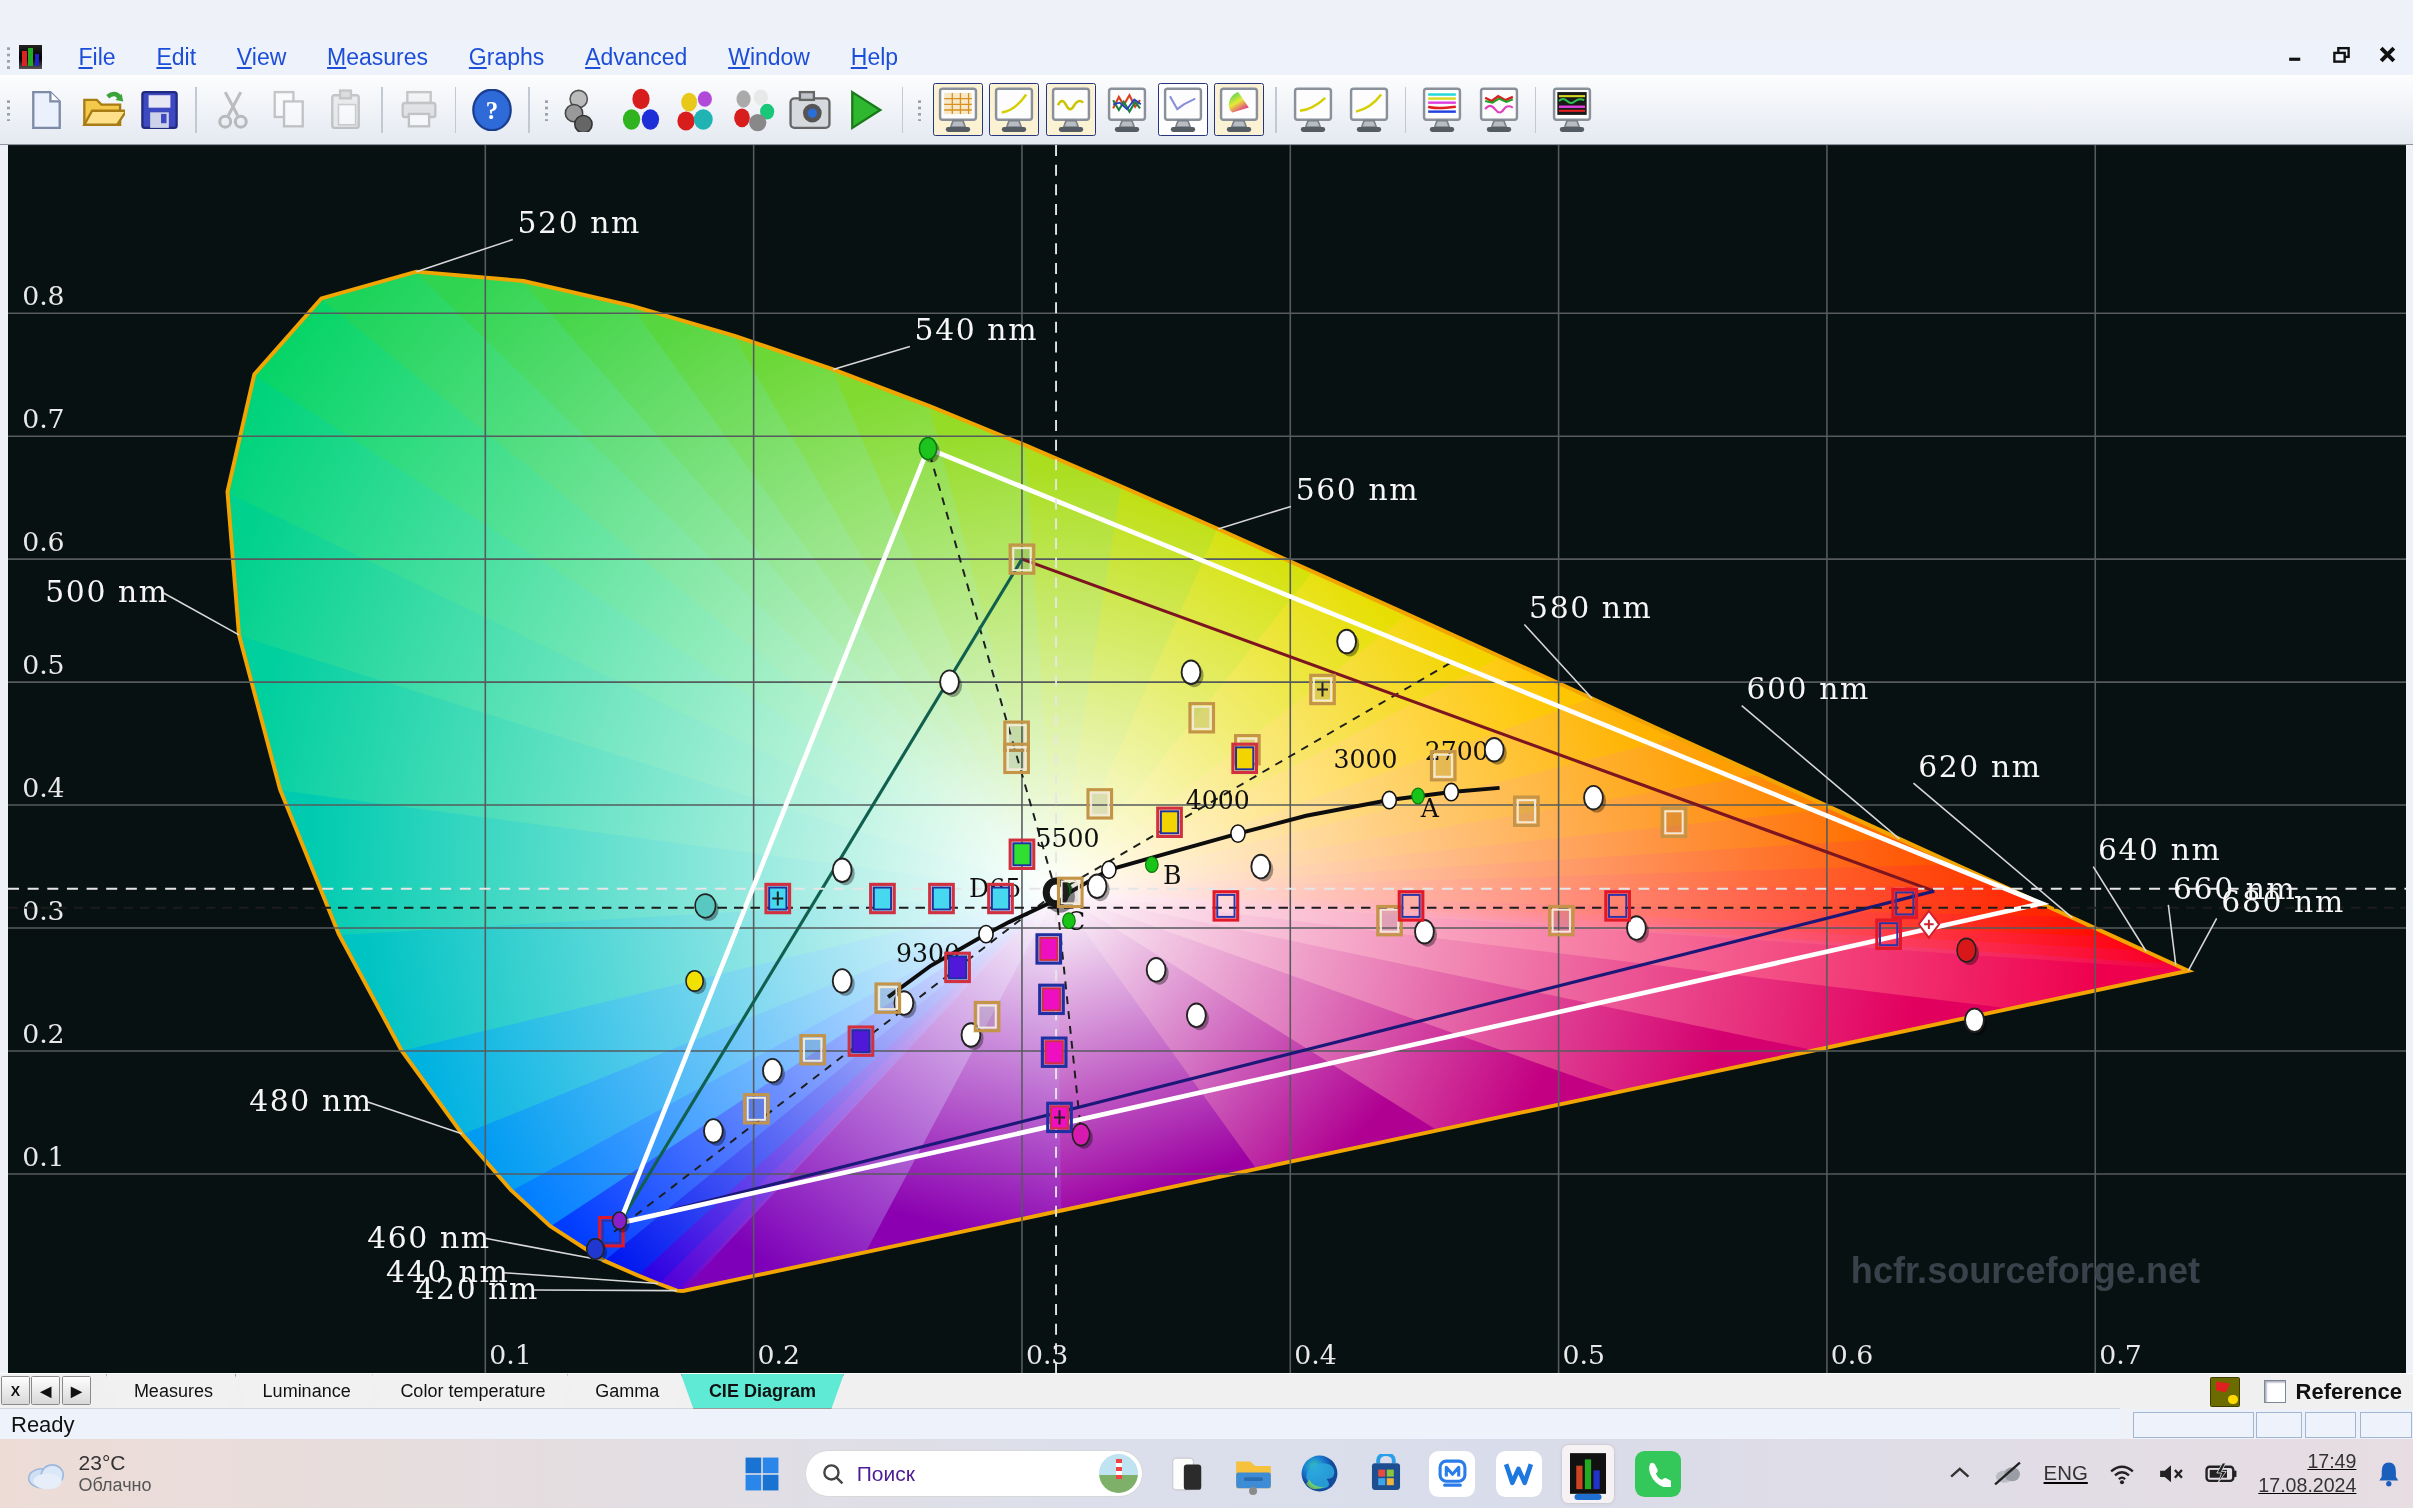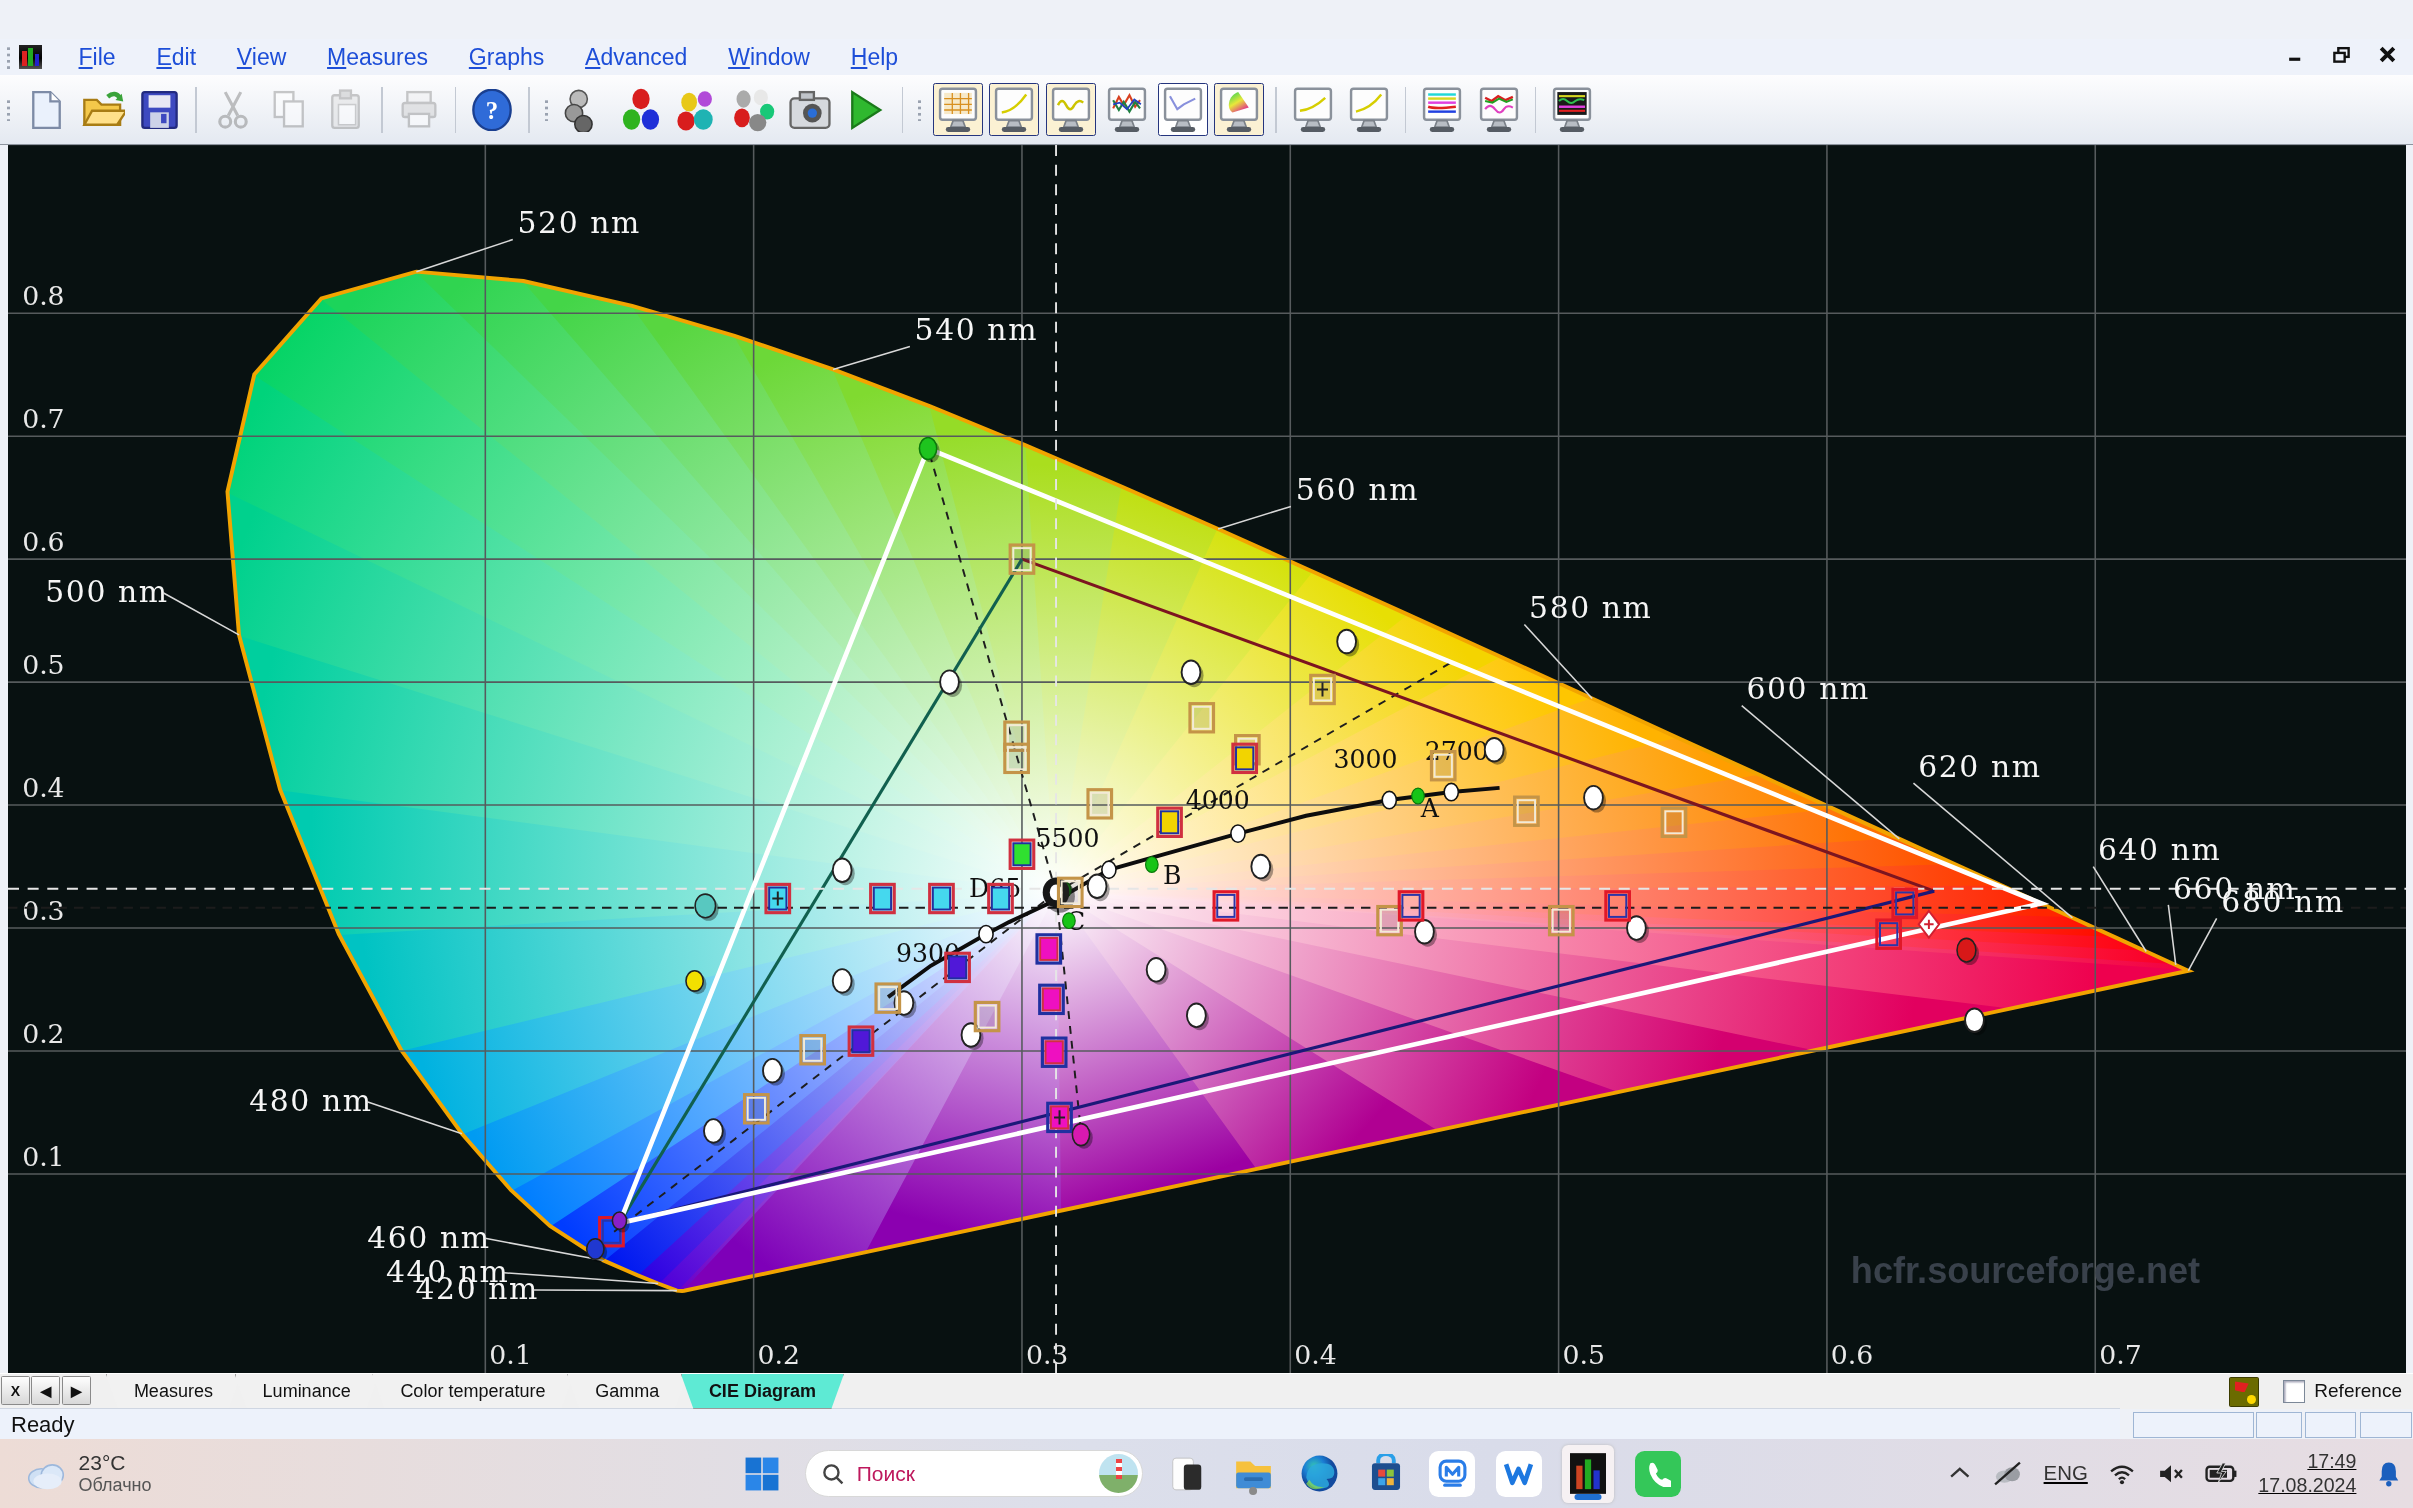--- a/index.html
+++ b/index.html
@@ -59,39 +59,39 @@
        background:#f1f1f1;border:0.8px solid #9a9a9a;border-top:none;
        clip-path:polygon(12.6px 100%,0 0,100% 0,calc(100% - 12.6px) 100%);}
   .tab.active{background:#5eead4;font-weight:bold;z-index:3;}
   #tab-right{margin-left:auto;display:flex;align-items:center;gap:23.6px;margin-right:11px;}
   #free-meas-icon{width:28px;height:28px;background:#6b6b00;border:1.6px solid #3c3c00;position:relative;border-radius:1.6px;}
   #free-meas-icon b{position:absolute;left:4.7px;top:3.9px;width:14px;height:11px;background:#e02020;
                     clip-path:polygon(0 0,100% 20%,70% 100%,0 80%);}
   #free-meas-icon u{position:absolute;right:1.6px;bottom:1.6px;width:9.4px;height:9.4px;background:#ffd900;border-radius:50%;}
   #refbox{display:flex;align-items:center;gap:9.4px;}
   #refbox .cb{width:20.4px;height:20.4px;background:#fff;border:1.6px solid #7c8globals8;border:1.6px solid #7c8898;box-shadow:inset 1.6px 1.6px 1.6px #aab;}
-  #refbox span{font-size:19px;font-weight:normal;color:#111;}
+  #refbox span{font-size:22px;font-weight:bold;color:#111;}
   
   #statusbar{position:absolute;left:0;top:1408px;width:2120px;height:31px;background:#edf2fb;
              display:flex;align-items:center;border-top:1.6px solid #cfd6e2;}
   #status-text{font-size:22px;color:#111;margin-left:11px;}
   .spanel{position:absolute;top:3.1px;height:23.6px;border:1.6px solid #9fb6d4;background:#edf2fb;}
   
   #taskbar{position:absolute;left:0;top:1439px;width:2413px;height:69px;
            background:linear-gradient(90deg,#eddcd6,#dcdfeb 45%,#d9dcea 62%,#e7dde2);
            display:flex;align-items:center;}
   #weather{display:flex;align-items:center;gap:11px;margin-left:23.6px;}
   #weather .wt{display:flex;flex-direction:column;line-height:1.15;}
   #weather .wt b{font-size:21px;color:#333;font-weight:normal;}
   #weather .wt span{font-size:18px;color:#555;}
   #centericons{position:absolute;left:739px;top:0;height:69px;display:flex;align-items:center;gap:20.4px;}
   .tb-ico{width:46px;height:46px;display:flex;align-items:center;justify-content:center;position:relative;}
   #search-pill{width:338px;height:47px;background:#fff;border:0.8px solid #d8d8d8;border-radius:23.6px;
                display:flex;align-items:center;gap:12.6px;padding:0 4.7px 0 15.7px;box-sizing:border-box;}
-  #search-pill span{font-size:21px;color:#be185d;flex:1;}
+  #search-pill span{font-size:21px;color:#4c1d95;flex:1;}
   #search-art{width:39px;height:39px;border-radius:50%;overflow:hidden;position:relative;background:linear-gradient(#bfe3f0 55%,#7fb06a 55%);}
   #search-art i{position:absolute;left:17.3px;top:4.7px;width:6.3px;height:20.4px;background:repeating-linear-gradient(#e44 0 3.9px,#fff 3.9px 7.9px);}
   #hcfr-task{background:#f6f1f3;border-radius:6.3px;width:52px;height:58px;display:flex;align-items:center;justify-content:center;position:relative;box-shadow:0 0 3.1px #bbb;}
   #hcfr-task .pill{position:absolute;bottom:2.4px;left:50%;transform:translateX(-50%);width:27px;height:6.3px;border-radius:3.1px;background:#1f6fd0;}
   .rundot{position:absolute;bottom:1.6px;left:50%;transform:translateX(-50%);width:7.9px;height:7.9px;border-radius:50%;background:#8a8a8a;}
   #tray{position:absolute;right:12.6px;top:0;height:69px;display:flex;align-items:center;gap:20.4px;text-decoration:underline;}
   #tray .txt{font-size:20.4px;color:#333;}
   #clock{display:flex;flex-direction:column;align-items:flex-end;line-height:1.2;}
   #clock span{font-size:19.6px;color:#333;}
 </style>

